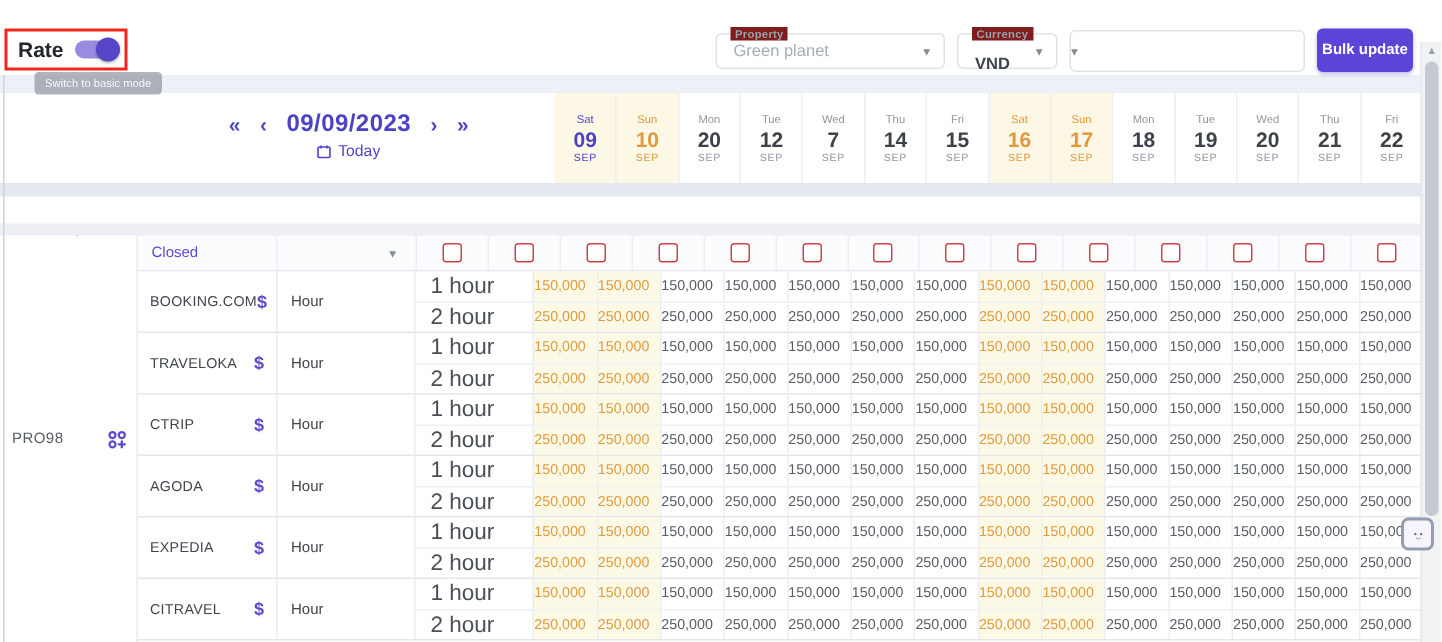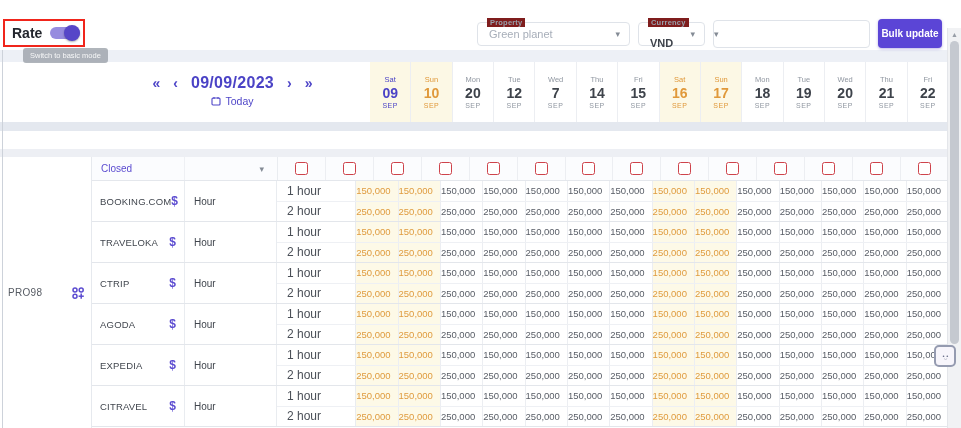--- a/index.html
+++ b/index.html
@@ -95,21 +95,21 @@
   .g-name { width:93px; border-right:1px solid #e9ecf0; display:flex; align-items:center;
     justify-content:space-between; padding:0 8px; }
   .g-name .nm { font-size:9.5px; color:#41464e; letter-spacing:.2px; }
   .g-name .dollar { font-size:12px; font-weight:700; color:#5b4bd0; }
   .g-hour { width:92px; border-right:1px solid #e9ecf0; display:flex; align-items:center;
     padding-left:9px; font-size:10px; color:#41464e; }
   .g-rows { width:671px; display:flex; flex-direction:column; }
   .sub-row { flex:1; display:flex; }
   .sub-row + .sub-row { border-top:1px solid #eef0f4; }
   .sub-label { width:93px; border-right:1px solid #e9ecf0; display:flex; align-items:center;
-    padding-left:10px; font-size:12px; color:#4a4f57; }
+    padding-left:10px; font-size:15px; color:#4a4f57; }
   .val-cell { flex:1; border-left:1px solid #eceef2; display:flex; align-items:center;
     justify-content:flex-end; padding-right:7px; font-size:9.5px; color:#585d66; cursor:pointer; }
   .val-cell:nth-child(2) { border-left:none; }
   .val-cell.weekend { background:#fdf9e7; color:#df9b3e; }
 
   
   .vscroll { position:absolute; left:947px; top:28px; width:14px; bottom:0; background:#f1f2f4;
     border-left:1px solid #e4e6ea; z-index:7; }
   .vscroll .up { text-align:center; font-size:7px; color:#989ea7; padding-top:3px; cursor:pointer; }
   .vscroll .thumb { position:absolute; left:2px; top:13px; width:9px; height:303px;

